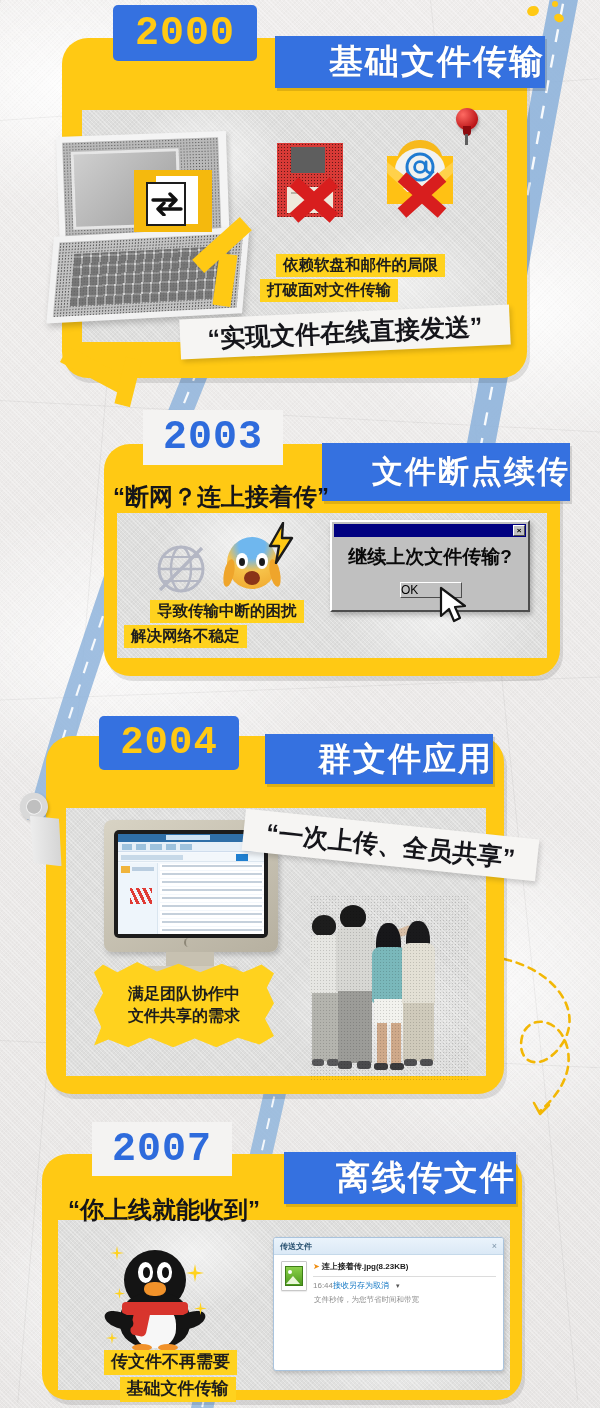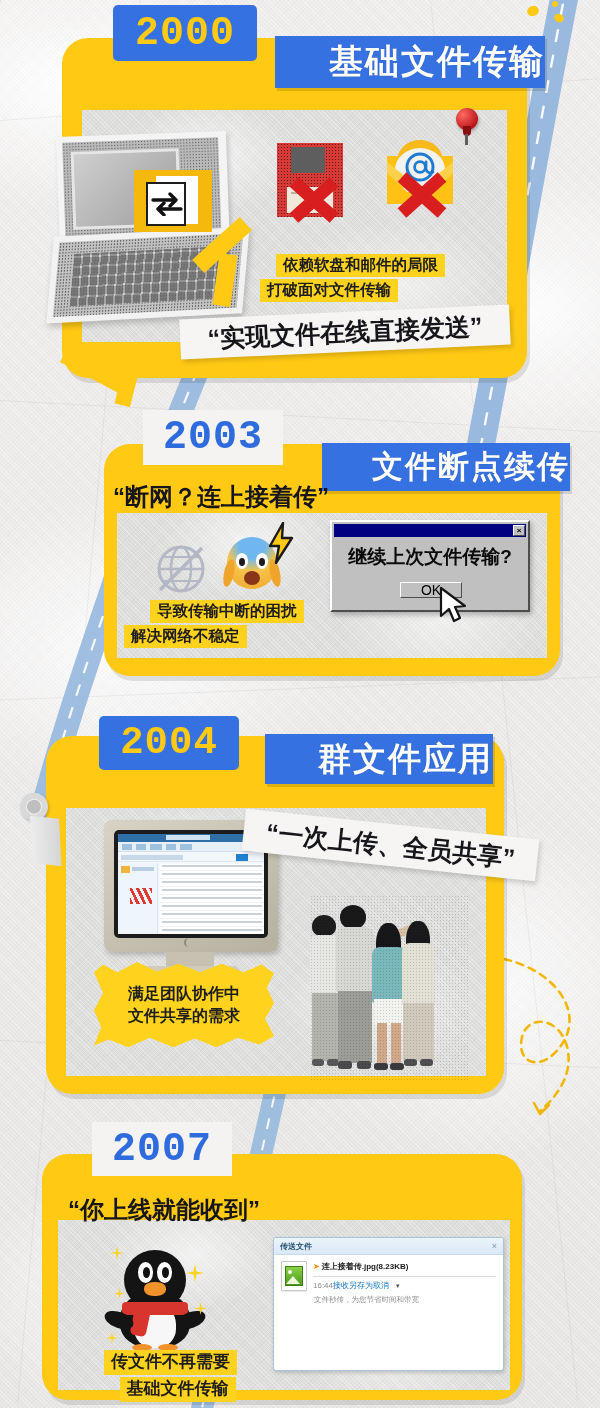--- a/index.html
+++ b/index.html
@@ -150,22 +150,22 @@
     cursor:pointer;
   }
   .win95-msg{
     position:absolute; left:0; right:0; top:22px;
     text-align:center; color:#0a0a0a; font-weight:700;
   }
   .win95-ok{
     position:absolute; background:#c0c0c0;
     border-top:1px solid #fff; border-left:1px solid #fff;
     border-right:1px solid #4d4d4d; border-bottom:1px solid #4d4d4d;
-    display:flex; align-items:center; justify-content:center;
-    font-size:14px; color:#000; cursor:pointer;
+    display:flex; align-items:center; 
+    font-size:12px; color:#000; cursor:pointer;
   }
 
   
   .qq{
     position:absolute; z-index:8; background:#ffffff;
     border:1px solid #a9c3dd; border-radius:3px;
     box-shadow:1px 2px 4px rgba(0,0,0,.18);
     overflow:hidden;
   }
   .qq-head{
@@ -344,21 +344,21 @@
     <div class="card-body" style="left:104px;top:44px;width:456px;height:232px;"></div>
 
     <div class="card-inner" style="left:117px;top:113px;width:430px;height:145px;">
       <div class="inner-tex"></div>
     </div>
 
     <div class="year-chip year-white" style="left:143px;top:10px;width:140px;height:55px;font-size:40px;">
       <span>2003</span>
     </div>
 
-    <div class="title-chip" style="left:322px;top:43px;width:248px;height:48px;font-size:31px;">
+    <div class="title-chip" style="left:322px;top:43px;width:248px;height:58px;font-size:31px;">
       <span>文件断点续传</span>
     </div>
 
     <div class="quote-plain" style="left:113px;top:81px;font-size:24px;">
       <span>“断网？连上接着传”</span>
     </div>
 
     <svg style="position:absolute;left:152px;top:140px;" width="58" height="58" viewBox="0 0 58 58">
       <circle cx="29" cy="29" r="22" stroke="#b4b7c4" stroke-width="3" fill="none"></circle>
       <ellipse cx="29" cy="29" rx="10" ry="22" stroke="#b4b7c4" stroke-width="2.4" fill="none"></ellipse>
@@ -512,20 +512,23 @@
     <div class="card-body" style="left:42px;top:42px;width:480px;height:246px;"></div>
 
     <div class="card-inner" style="left:58px;top:108px;width:452px;height:170px;">
       <div class="inner-tex"></div>
     </div>
 
     <div class="year-chip year-white" style="left:92px;top:10px;width:140px;height:54px;font-size:40px;">
       <span>2007</span>
     </div>
 
+    <div class="title-chip" style="left:284px;top:40px;width:232px;height:52px;font-size:34px;">
+      <span>离线传文件</span>
+    </div>
 
     <div class="quote-plain" style="left:68px;top:82px;font-size:24px;">
       <span>“你上线就能收到”</span>
     </div>
 
     <div style="position:absolute;left:102px;top:128px;width:110px;height:110px;">
       <div style="position:absolute;left:22px;top:10px;width:62px;height:60px;border-radius:50%;background:#141414;"></div>
       <div style="position:absolute;left:18px;top:52px;width:70px;height:56px;border-radius:46% 46% 42% 42%;background:#141414;"></div>
       <div style="position:absolute;left:32px;top:64px;width:42px;height:44px;border-radius:46% 46% 44% 44%;background:#f7f7f7;"></div>
       <div style="position:absolute;left:36px;top:22px;width:15px;height:21px;border-radius:50%;background:#fff;"></div>

